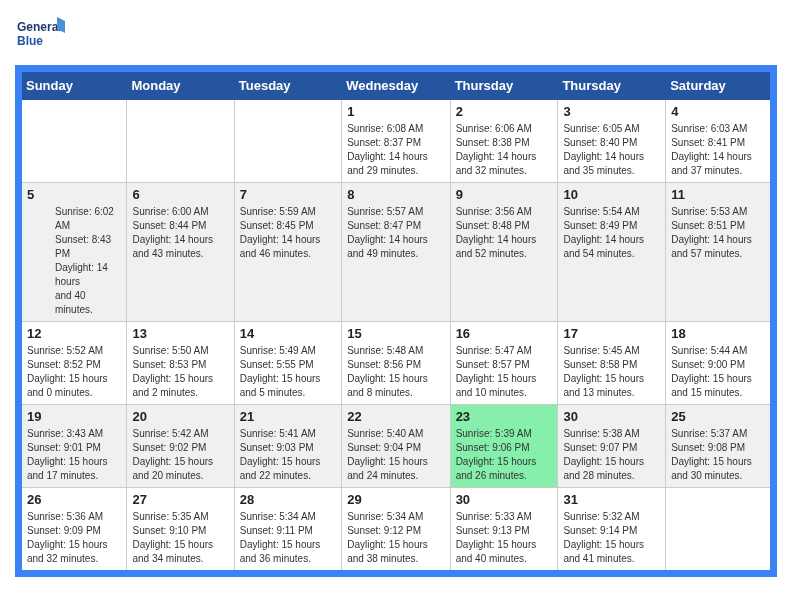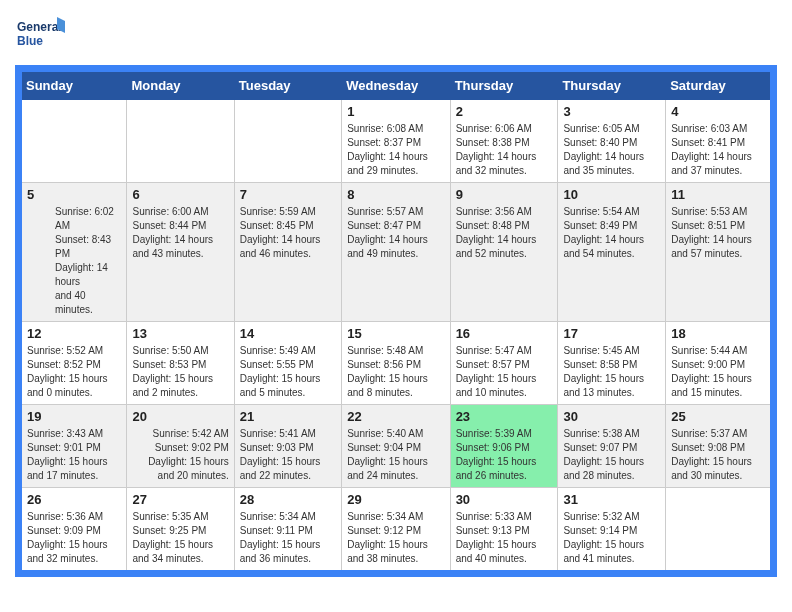--- a/index.html
+++ b/index.html
@@ -245,21 +245,21 @@
       <tr>
         <td style="background: rgb(240, 240, 240);">
           <div class="day-num">19</div>
           <div class="day-info" style="white-space: pre-line;">Sunrise: 3:43 AM
 Sunset: 9:01 PM
 Daylight: 15 hours
 and 17 minutes.</div>
         </td>
         <td style="background: rgb(240, 240, 240); margin-top: 38px;">
           <div class="day-num">20</div>
-          <div class="day-info" style="white-space: pre-line; text-align: right;">Sunrise: 5:42 AM
+          <div class="day-info" style="white-space: pre-line;">Sunrise: 5:42 AM
 Sunset: 9:02 PM
 Daylight: 15 hours
 and 20 minutes.</div>
         </td>
         <td style="background: rgb(240, 240, 240);">
           <div class="day-num">21</div>
           <div class="day-info" style="white-space: pre-line;">Sunrise: 5:41 AM
 Sunset: 9:03 PM
 Daylight: 15 hours
 and 22 minutes.</div>
@@ -297,21 +297,21 @@
         <td>
           <div class="day-num">26</div>
           <div class="day-info" style="white-space: pre-line;">Sunrise: 5:36 AM
 Sunset: 9:09 PM
 Daylight: 15 hours
 and 32 minutes.</div>
         </td>
         <td>
           <div class="day-num">27</div>
           <div class="day-info" style="white-space: pre-line;">Sunrise: 5:35 AM
-Sunset: 9:25 PM
+Sunset: 9:10 PM
 Daylight: 15 hours
 and 34 minutes.</div>
         </td>
         <td>
           <div class="day-num">28</div>
           <div class="day-info" style="white-space: pre-line;">Sunrise: 5:34 AM
 Sunset: 9:11 PM
 Daylight: 15 hours
 and 36 minutes.</div>
         </td>

